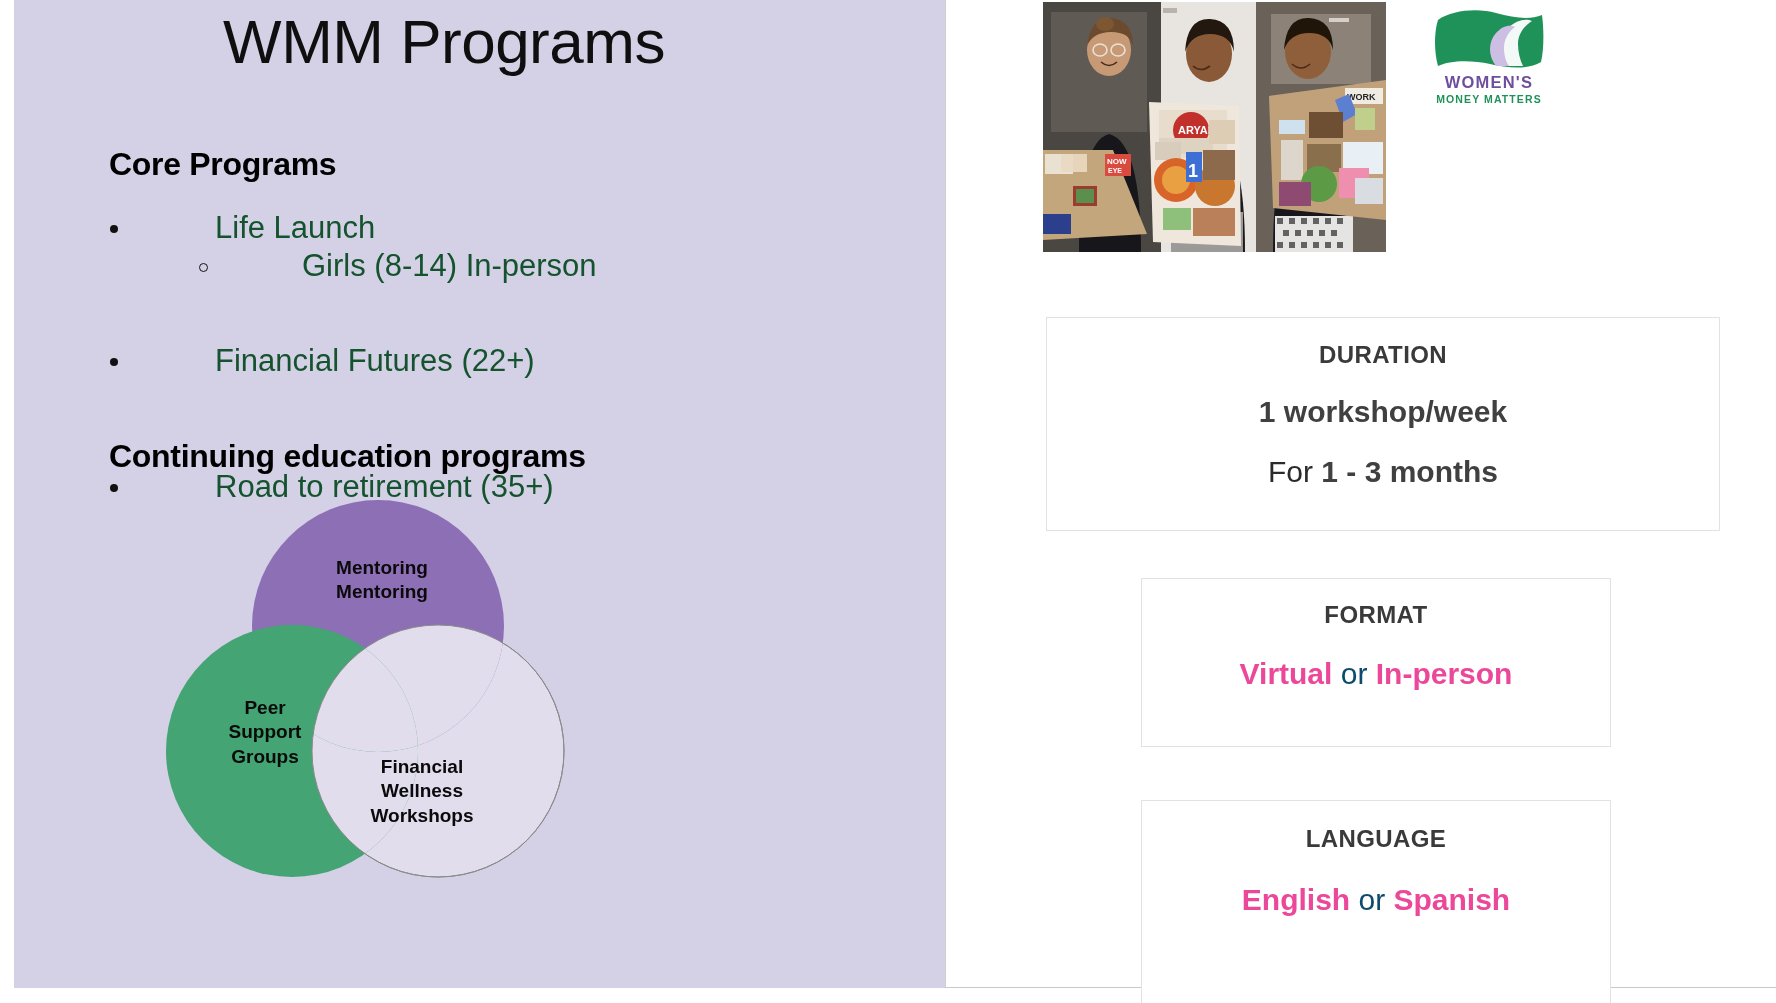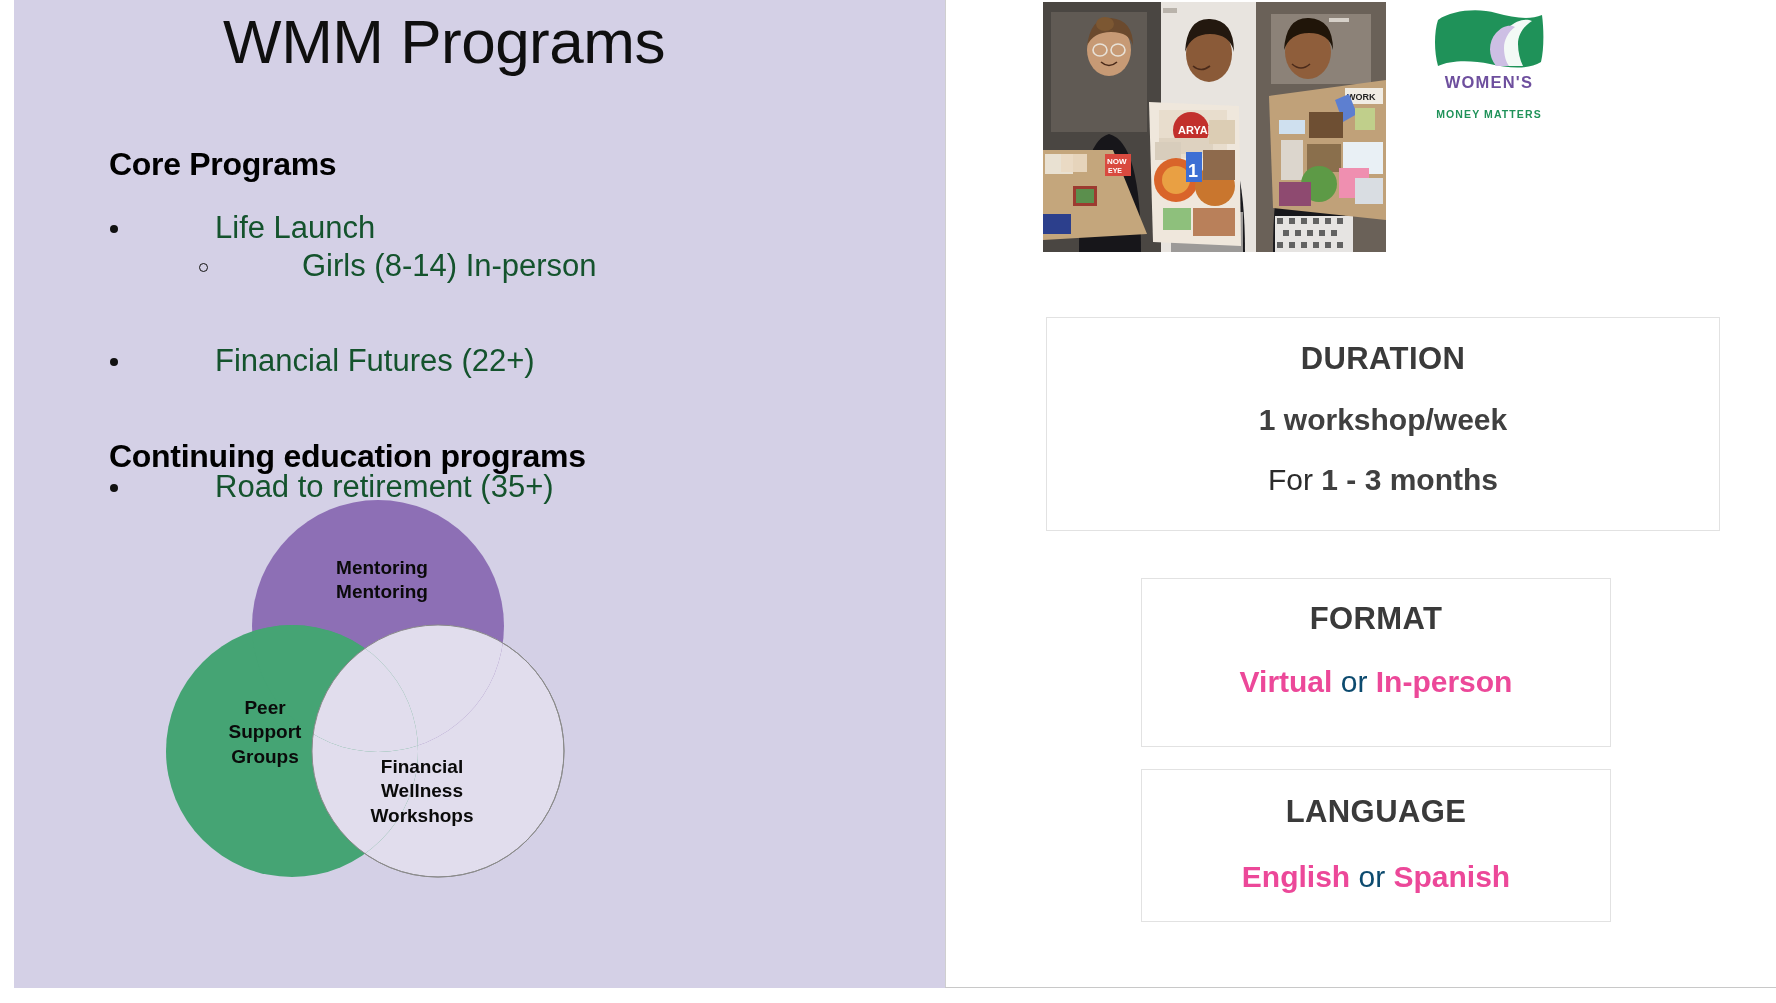--- a/index.html
+++ b/index.html
@@ -153,33 +153,33 @@
     letter-spacing: 1.2px;
     margin-top: 2px;
     line-height: 1;
   }
   #logo-sub {
     text-align: center;
     font-size: 10.5px;
     font-weight: bold;
     color: #1f9259;
     letter-spacing: 1.1px;
-    margin-top: 18px;
+    margin-top: 3px;
     line-height: 1;
   }
 
   
   .info-card {
     position: absolute;
     background: #ffffff;
     border: 1px solid #e2e2e2;
     text-align: center;
   }
   .card-title {
-    font-size: 31px;
+    font-size: 24px;
     font-weight: bold;
     color: #3a3a3a;
     letter-spacing: 0.4px;
   }
   .card-line {
     font-size: 30px;
     color: #111;
   }
   .lt { font-weight: 300; color: #2b2b2b; }
   .bd { font-weight: bold; color: #404040; }
@@ -188,21 +188,21 @@
 
   #card-duration { left: 1046px; top: 317px; width: 674px; height: 214px; }
   #card-duration .card-title { margin-top: 23px; }
   #card-duration .l1 { margin-top: 26px; }
   #card-duration .l2 { margin-top: 26px; }
 
   #card-format   { left: 1141px; top: 578px; width: 470px; height: 169px; }
   #card-format .card-title { margin-top: 22px; }
   #card-format .l1 { margin-top: 28px; }
 
-  #card-language { left: 1141px; top: 769px; width: 470px; height: 153px; }
+  #card-language { left: 1141px; top: 800px; width: 470px; height: 204px; }
   #card-language .card-title { margin-top: 24px; }
   #card-language .l1 { margin-top: 30px; }
 </style>
 </head>
 <body>
 
 <div id="slide">
 
   <div id="left-panel">
 

